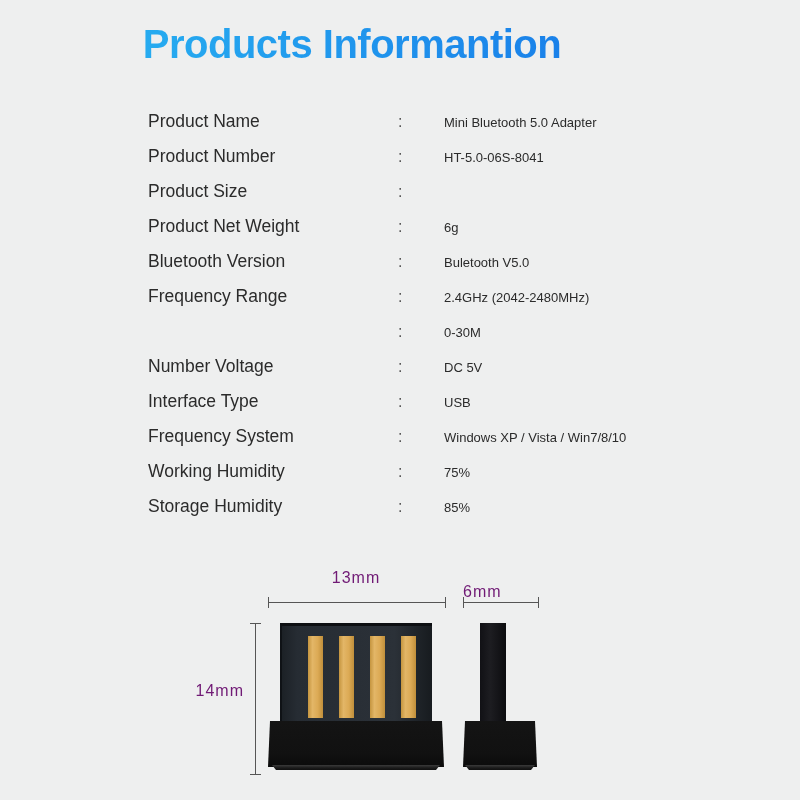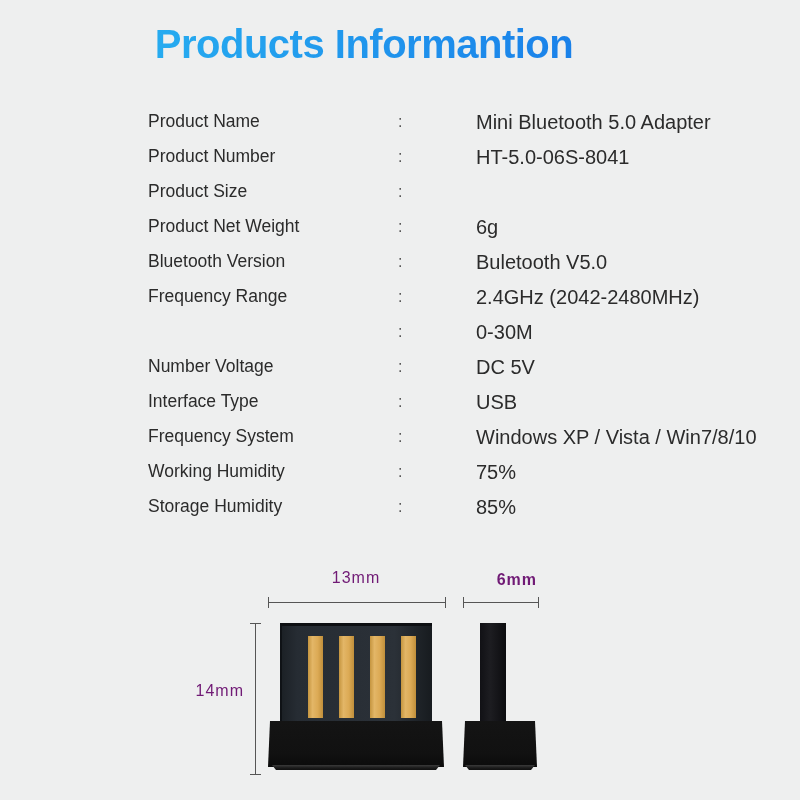--- a/index.html
+++ b/index.html
@@ -12,21 +12,21 @@
     height: 800px;
     background: #eeefef;
     font-family: "Liberation Sans", sans-serif;
     overflow: hidden;
     position: relative;
   }
 
   
   #page-title {
     position: absolute;
-    left: 16px;
+    left: 4px;
     top: 22px;
     width: 696px;
     text-align: center;
     font-size: 40px;
     font-weight: bold;
     letter-spacing: -0.5px;
     background: linear-gradient(90deg, #2ab9f2 0%, #22a5ef 28%, #1b8cec 60%, #1673e7 100%);
     -webkit-background-clip: text;
     background-clip: text;
     -webkit-text-fill-color: transparent;
@@ -58,23 +58,22 @@
     position: absolute;
     left: 250px;
     top: 0;
     font-size: 16px;
     color: #555;
   }
   .spec-value {
     position: absolute;
     left: 296px;
     top: 1px;
-    font-size: 20px;
+    font-size: 13px;
     color: #2b2b2b;
-    margin-left: 32px;
   }
 
   
   #diagram {
     position: absolute;
     left: 0;
     top: 555px;
     width: 800px;
     height: 245px;
   }
@@ -263,21 +262,21 @@
     <span class="spec-value">85%</span>
   </div>
 
 </div>
 
 <div id="diagram">
 
   <div class="dim-label" style="left:268px; top:14px; width:176px; text-align:center;">13mm</div>
   <div class="dim-h" style="left:268px; top:42px; width:176px;"></div>
 
-  <div class="dim-label" style="left:463px; top:16px; width:74px; text-align:right;font-weight:bold;">6mm</div>
+  <div class="dim-label" style="left:463px; top:28px; width:74px; text-align:left;">6mm</div>
   <div class="dim-h" style="left:463px; top:42px; width:74px;"></div>
 
   <div class="dim-label" style="left:160px; top:127px; width:84px; text-align:right;">14mm</div>
   <div class="dim-v" style="left:250px; top:68px; height:150px;"></div>
 
   <div id="front-view">
     <div id="front-plate">
       <div class="pin" style="left:26px;"></div>
       <div class="pin" style="left:57px;"></div>
       <div class="pin" style="left:88px;"></div>

